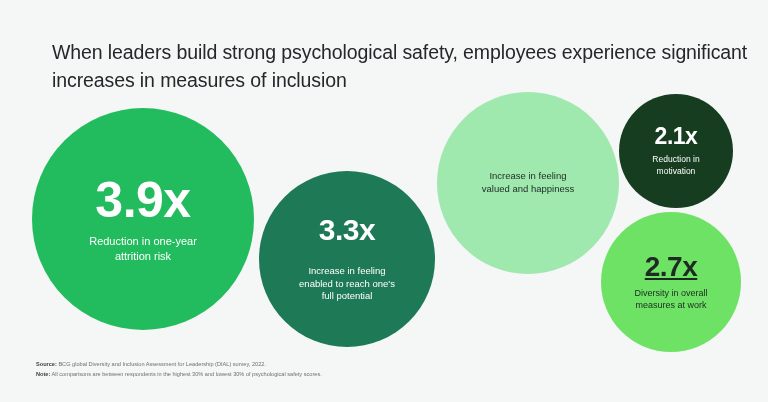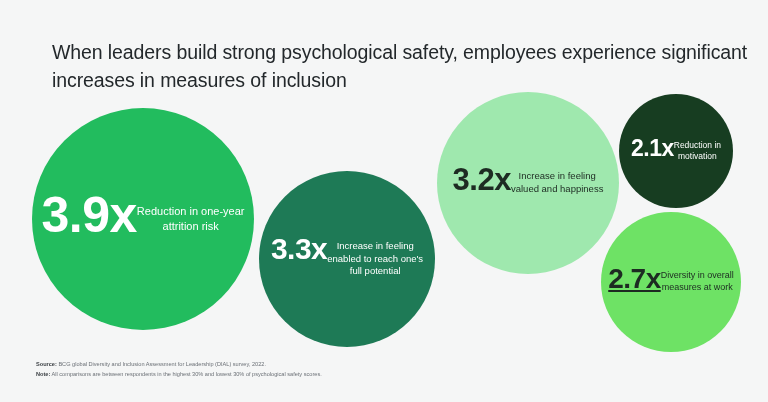--- a/index.html
+++ b/index.html
@@ -41,21 +41,21 @@
     left: 0;
     top: 0;
     width: 768px;
     height: 350px;
   }
 
   .bubble {
     position: absolute;
     border-radius: 50%;
     display: flex;
-    flex-direction: row;
+    flex-direction: column;
     align-items: center;
     justify-content: center;
     text-align: center;
     box-sizing: border-box;
   }
 
   .bubble .stat {
     font-weight: 700;
     line-height: 1;
     letter-spacing: -0.5px;
@@ -163,21 +163,20 @@
     <div class="bubble" id="bubble-2">
       <div class="stat">3.3x</div>
       <div class="caption">
         <div>Increase in feeling</div>
         <div>enabled to reach one's</div>
         <div>full potential</div>
       </div>
     </div>
 
     <div class="bubble" id="bubble-3">
-      <div class="stat">3.2x</div>
       <div class="caption">
         <div>Increase in feeling</div>
         <div>valued and happiness</div>
       </div>
     </div>
 
     <div class="bubble" id="bubble-4">
       <div class="stat">2.1x</div>
       <div class="caption">
         <div>Reduction in</div>

